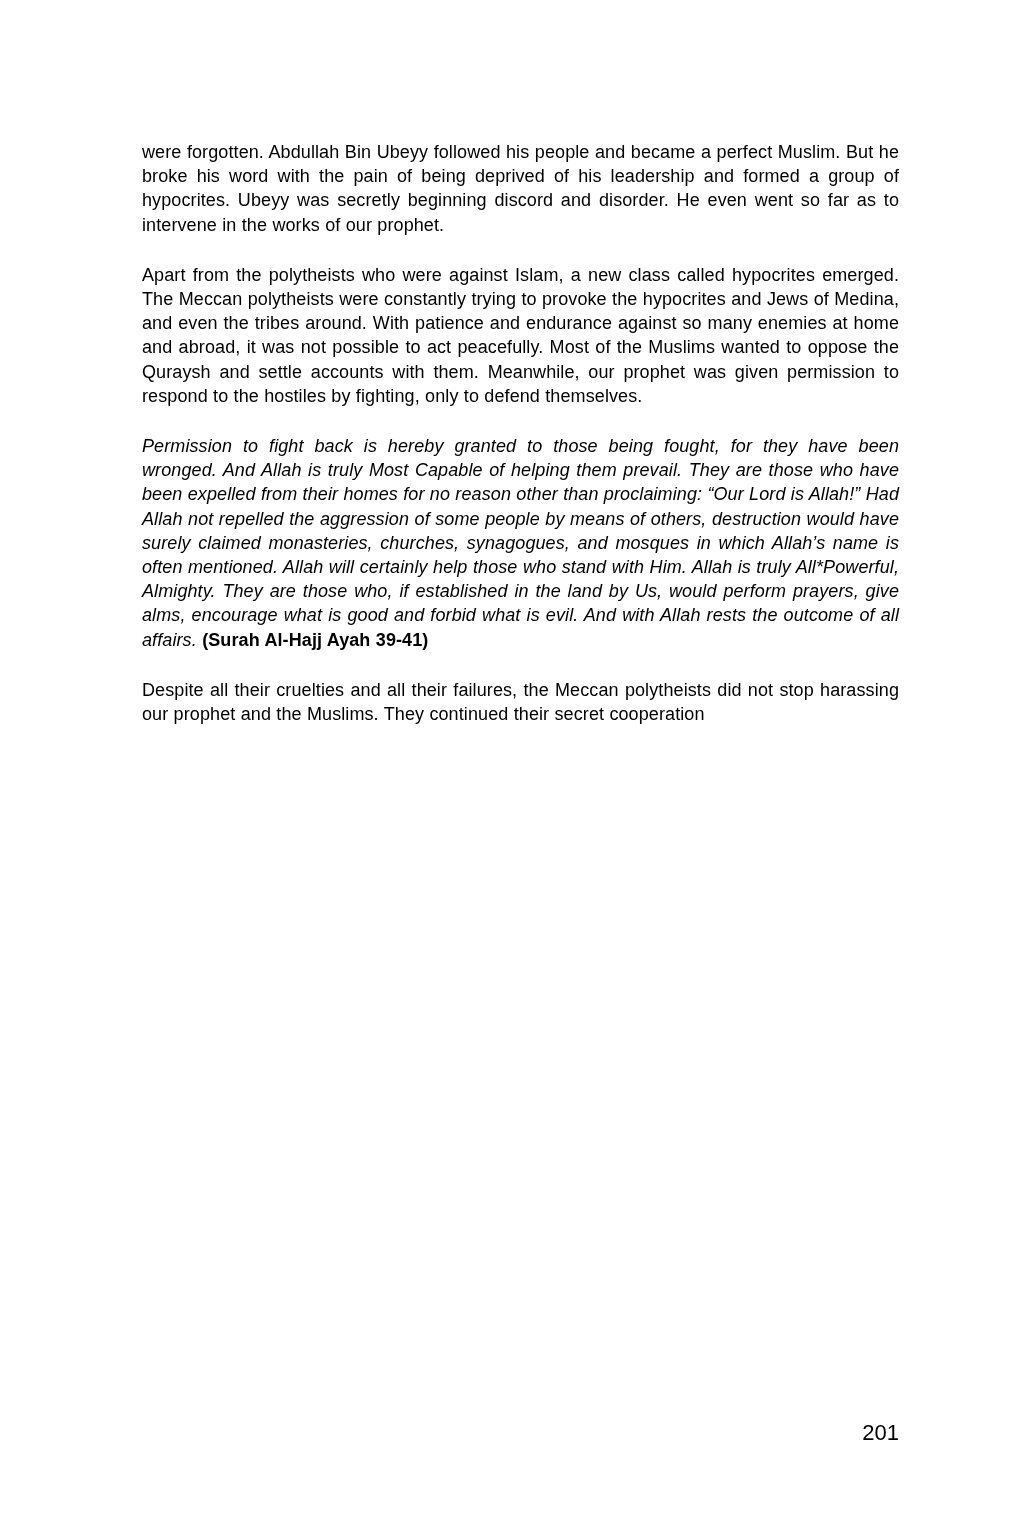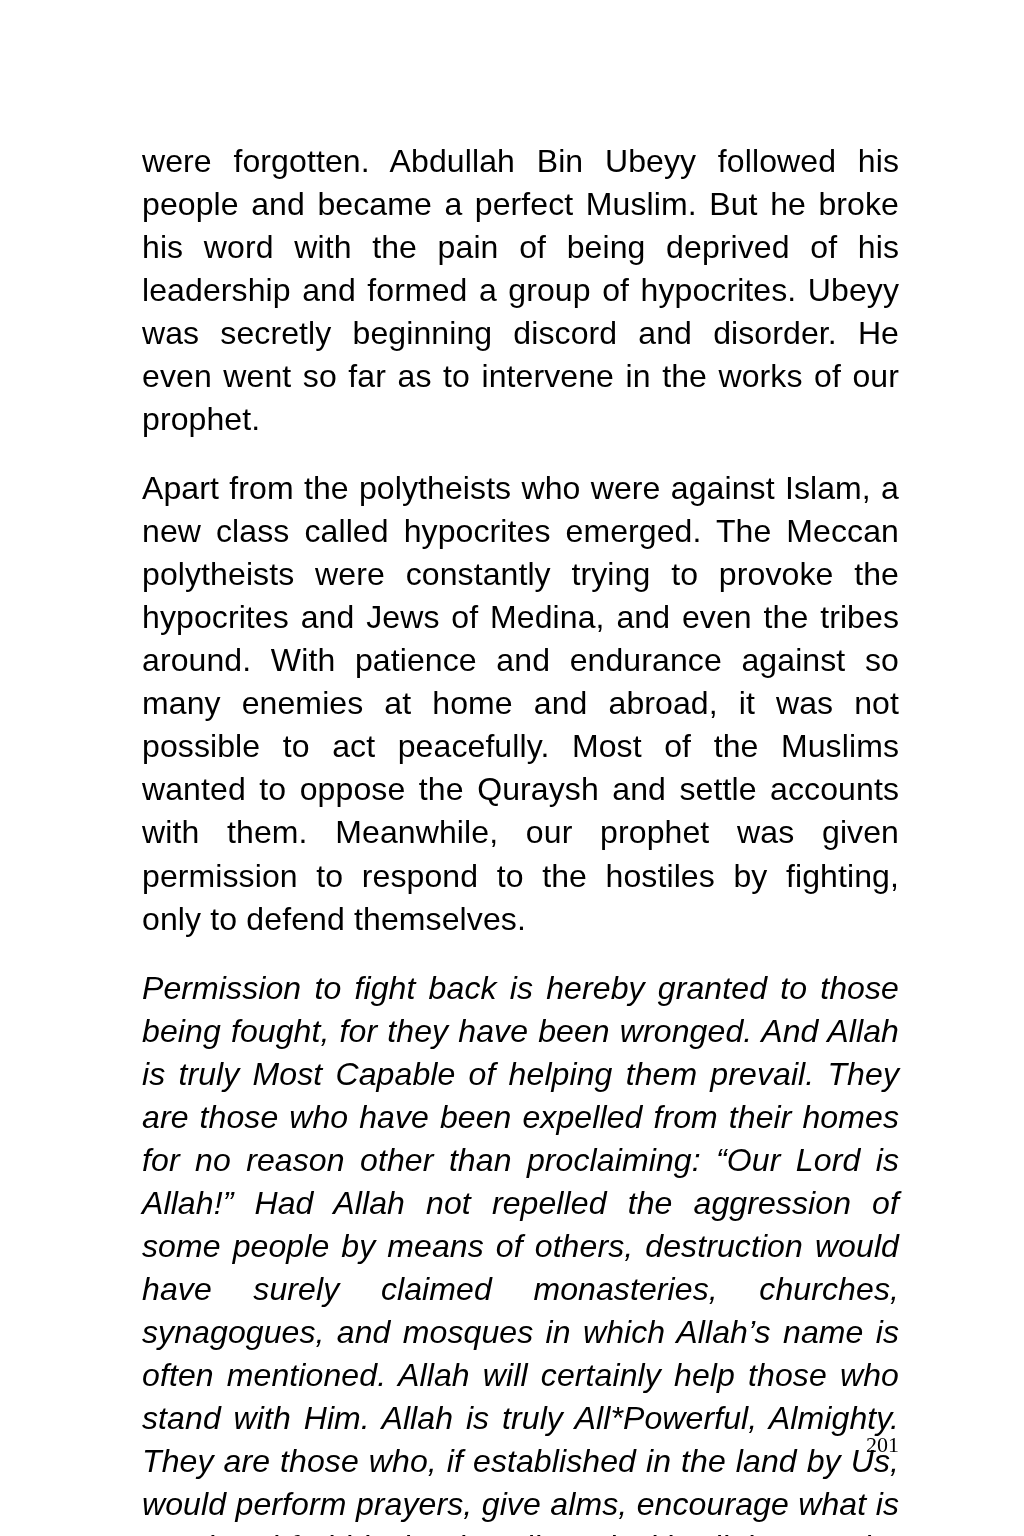--- a/index.html
+++ b/index.html
@@ -15,55 +15,55 @@
     overflow: hidden;
   }
   .page {
     position: relative;
     width: 1024px;
     height: 1536px;
     box-sizing: border-box;
     padding: 140px 125px 0 142px;
   }
   .body-text {
-    font-size: 32px;
+    font-size: 18px;
     line-height: 1.345;
     text-align: justify;
     text-justify: inter-word;
     margin: 0 0 26px 0;
     letter-spacing: 0.1px;
     word-spacing: 0.2px;
   }
   .body-text:last-of-type {
     margin-bottom: 0;
   }
   .quote {
     font-style: italic;
   }
   .quote .source {
     font-style: normal;
     font-weight: bold;
   }
   .page-number {
     position: absolute;
     right: 125px;
-    bottom: 80px;
+    bottom: 92px;
     font-size: 22px;
     line-height: 1;
     color: #000000;
-    font-family: Liberation Serif, serif;
   }
 </style>
 </head>
 <body>
 
 <div class="page">
 
   <p class="body-text">were forgotten. Abdullah Bin Ubeyy followed his people and became a perfect Muslim. But he broke his word with the pain of being deprived of his leadership and formed a group of hypocrites. Ubeyy was secretly beginning discord and disorder. He even went so far as to intervene in the works of our prophet.</p>
 
   <p class="body-text">Apart from the polytheists who were against Islam, a new class called hypocrites emerged. The Meccan polytheists were constantly trying to provoke the hypocrites and Jews of Medina, and even the tribes around. With patience and endurance against so many enemies at home and abroad, it was not possible to act peacefully. Most of the Muslims wanted to oppose the Quraysh and settle accounts with them. Meanwhile, our prophet was given permission to respond to the hostiles by fighting, only to defend themselves.</p>
 
   <p class="body-text quote"><span>Permission to fight back is hereby granted to those being fought, for they have been wronged. And Allah is truly Most Capable of helping them prevail. They are those who have been expelled from their homes for no reason other than proclaiming: “Our Lord is Allah!” Had Allah not repelled the aggression of some people by means of others, destruction would have surely claimed monasteries, churches, synagogues, and mosques in which Allah’s name is often mentioned. Allah will certainly help those who stand with Him. Allah is truly All*Powerful, Almighty. They are those who, if established in the land by Us, would perform prayers, give alms, encourage what is good and forbid what is evil. And with Allah rests the outcome of all affairs.</span> <span class="source">(Surah Al-Hajj Ayah 39-41)</span></p>
 
+  <p class="body-text">Despite all their cruelties and all their failures, the Meccan polytheists did not stop harassing our prophet and the Muslims. They continued their secret cooperation</p>
 
   <div class="page-number">201</div>
 
 </div>
 
 </body></html>

